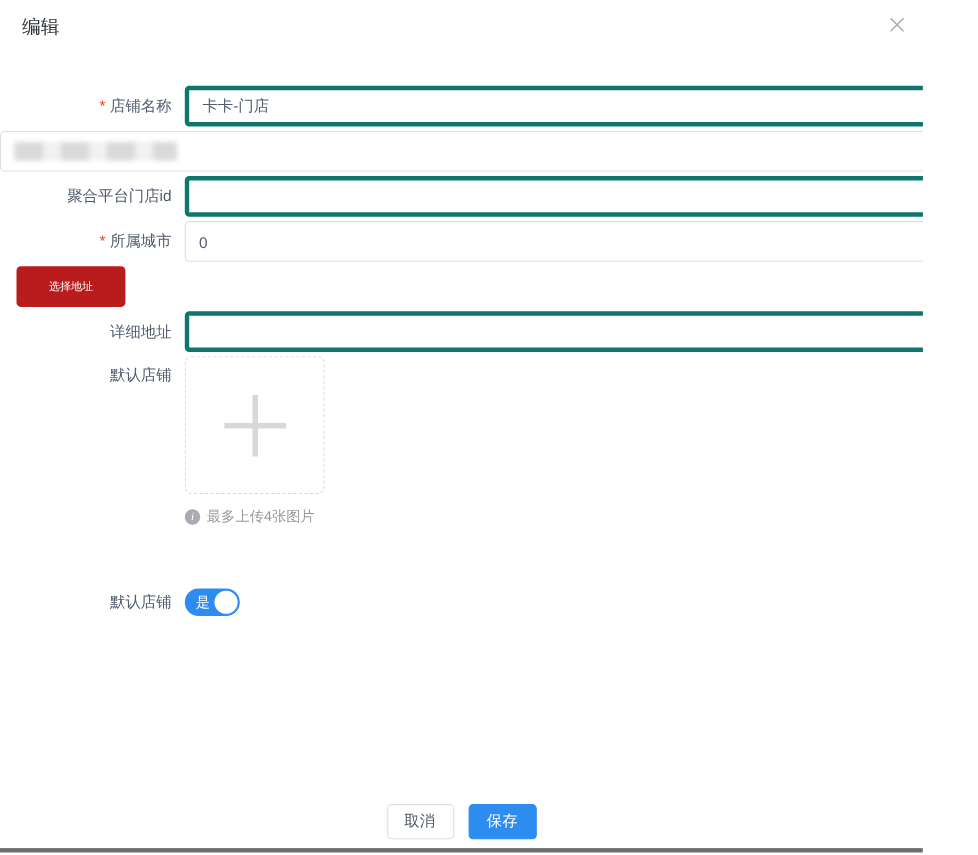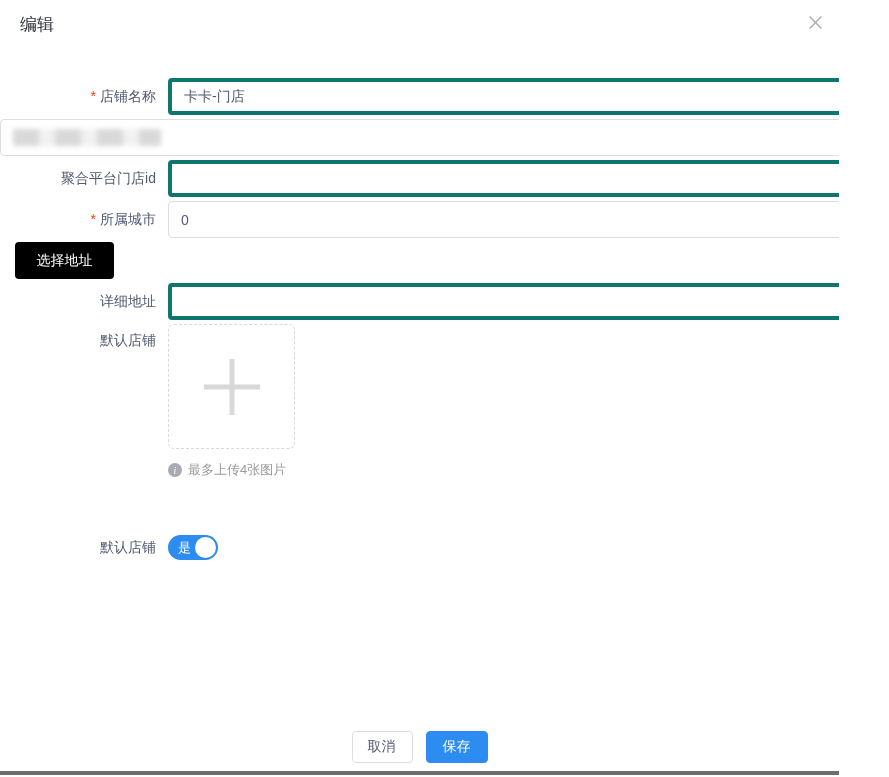--- a/index.html
+++ b/index.html
@@ -24,22 +24,22 @@
 
   .redact { display:inline-block; height:17px; border-radius:2px; filter:blur(2.5px);
             background:repeating-linear-gradient(90deg,#d9d9d9 0 26px,#f1f1f1 26px 42px); }
   .redact-phone { width:148px; }
   .redact-address { width:295px; margin-left:5px; flex:0 0 auto; }
 
   .select-chevron { position:absolute; right:11px; top:50%; transform:translateY(-50%); line-height:0; }
 
   .address-control { display:flex; }
   .address-input { flex:1 1 auto; }
-  .btn-address { flex:0 0 99px; width:99px; height:37px; margin-left:15px; background:#000000;
-                 color:#fff; border:none; border-radius:4px; font-size:14px; cursor:pointer;
+  .btn-address { flex:0 0 99px; width:99px; height:37px; margin-left:15px; background:#b91c1c;
+                 color:#fff; border:none; border-radius:4px; font-size:10px; cursor:pointer;
                  font-family:"Liberation Sans", sans-serif; }
 
   .upload-row { margin-bottom:56px; }
   .upload-label { line-height:20px; padding-top:6px; }
   .upload-box { width:127px; height:125px; border:1px dashed #d7d9dd; border-radius:6px;
                 position:relative; background:#fff; cursor:pointer; }
   .plus-h { position:absolute; left:50%; top:50%; width:56px; height:5px; background:#d8d8d8;
             transform:translate(-50%,-50%); }
   .plus-v { position:absolute; left:50%; top:50%; width:5px; height:56px; background:#d8d8d8;
             transform:translate(-50%,-50%); }

